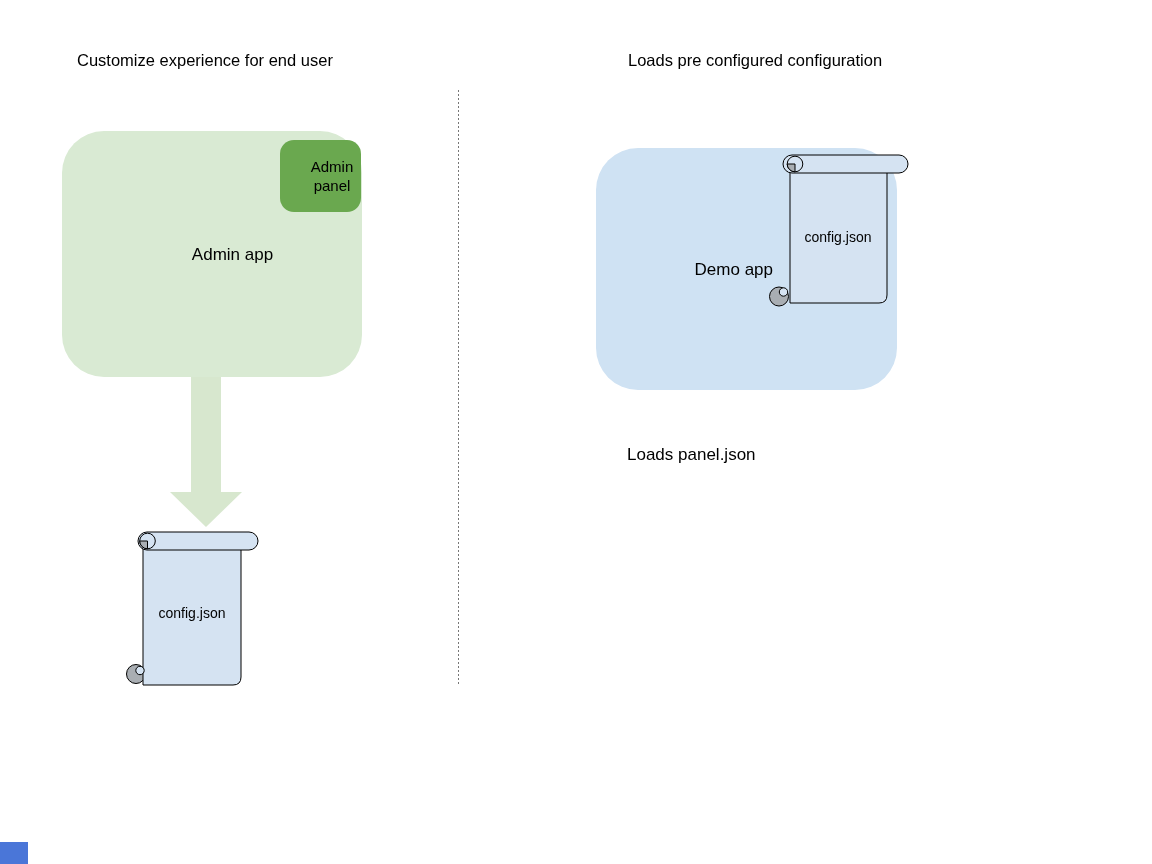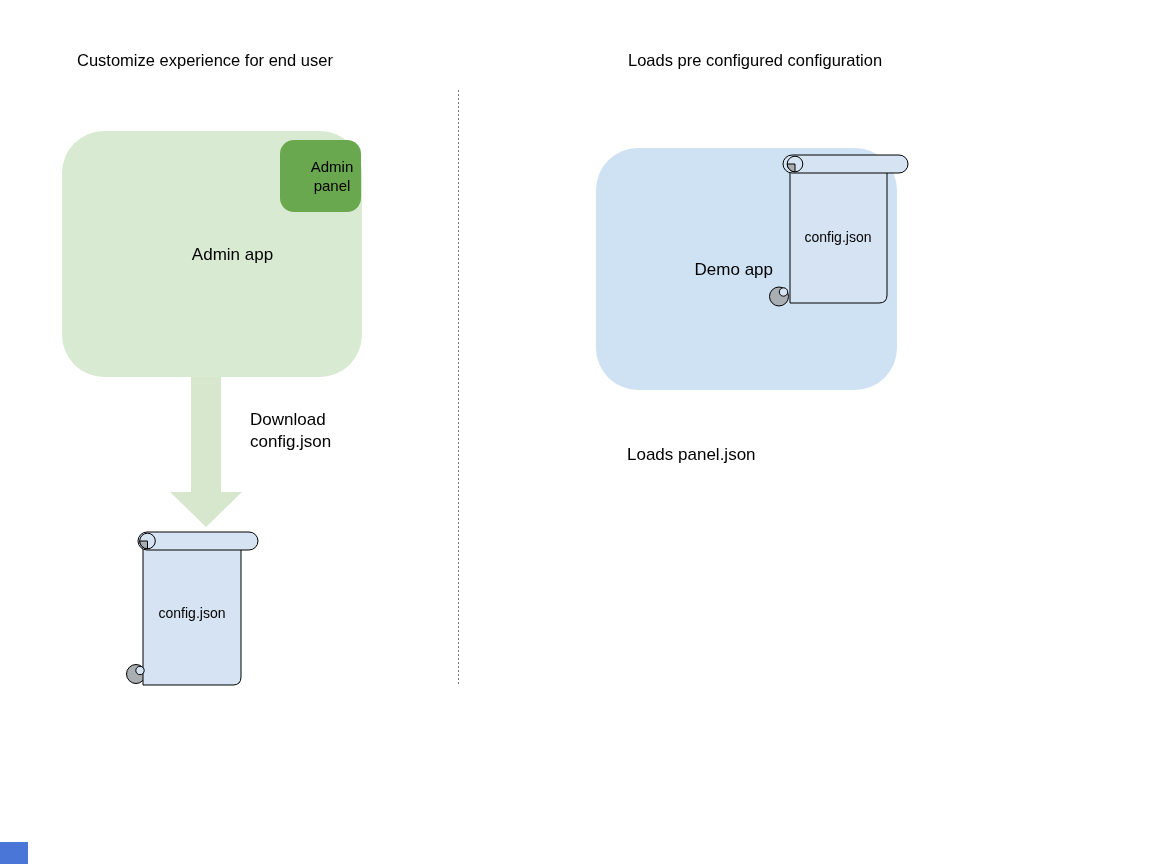--- a/index.html
+++ b/index.html
@@ -114,21 +114,20 @@
 
   <div class="admin-app"></div>
   <div class="admin-panel">
     <div class="admin-panel-label">Admin panel</div>
   </div>
   <div class="admin-app-label">Admin app</div>
 
   <svg class="down-arrow" width="80" height="151" viewBox="0 0 80 151">
     <path d="M25,0 H55 V115 H76 L40,150 L4,115 H25 Z"></path>
   </svg>
-  <div class="arrow-label">Download config.json</div>
 
   <svg class="scroll-shape scroll-left" width="146" height="164" viewBox="0 0 146 164">
     <circle class="sc-shade" cx="16" cy="146" r="9.5"></circle>
     <path class="sc-fill" d="M23,13 V157 H113 Q121,157 121,149 V13 Z"></path>
     <circle class="sc-fill" cx="20" cy="142.5" r="4.2"></circle>
     <rect class="sc-fill" x="18" y="4" width="120" height="18" rx="9" ry="9"></rect>
     <circle class="sc-fill" cx="27.5" cy="13" r="7.8"></circle>
     <path class="sc-shade" d="M27.5,13 L19.7,13 A7.8,7.8 0 0 0 27.5,20.8 Z"></path>
     <text x="72" y="90">config.json</text>
   </svg>

